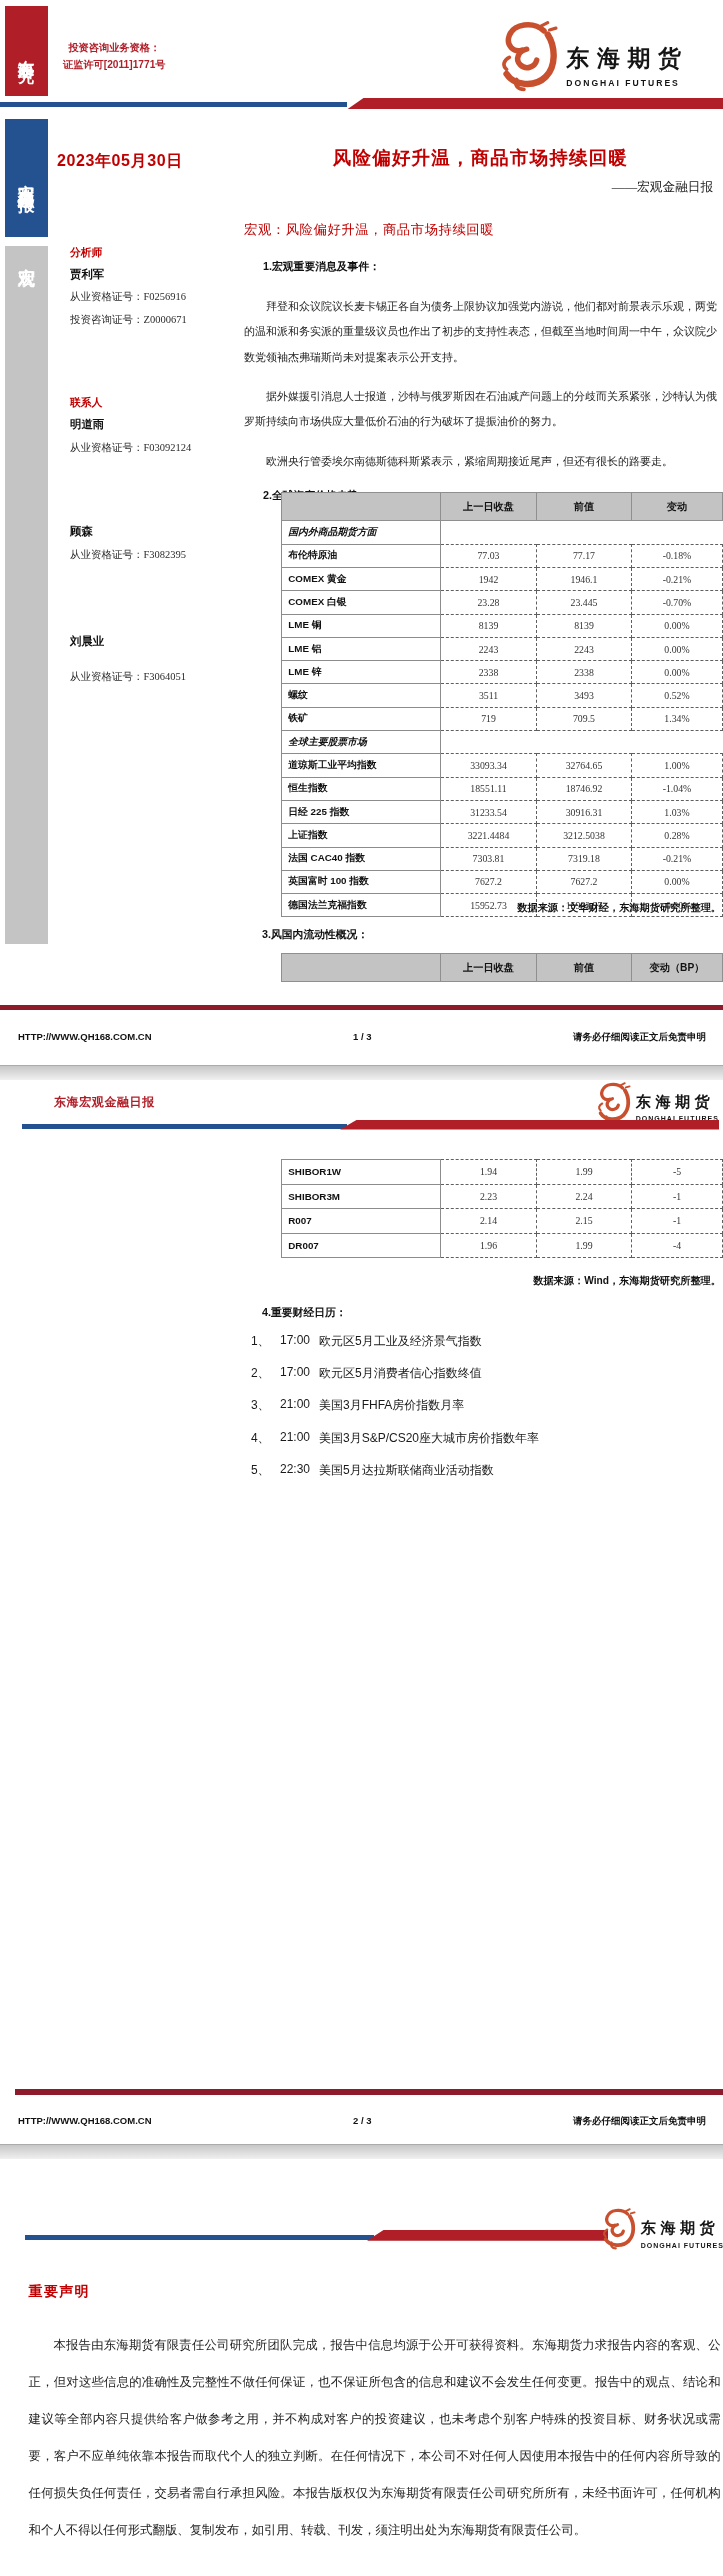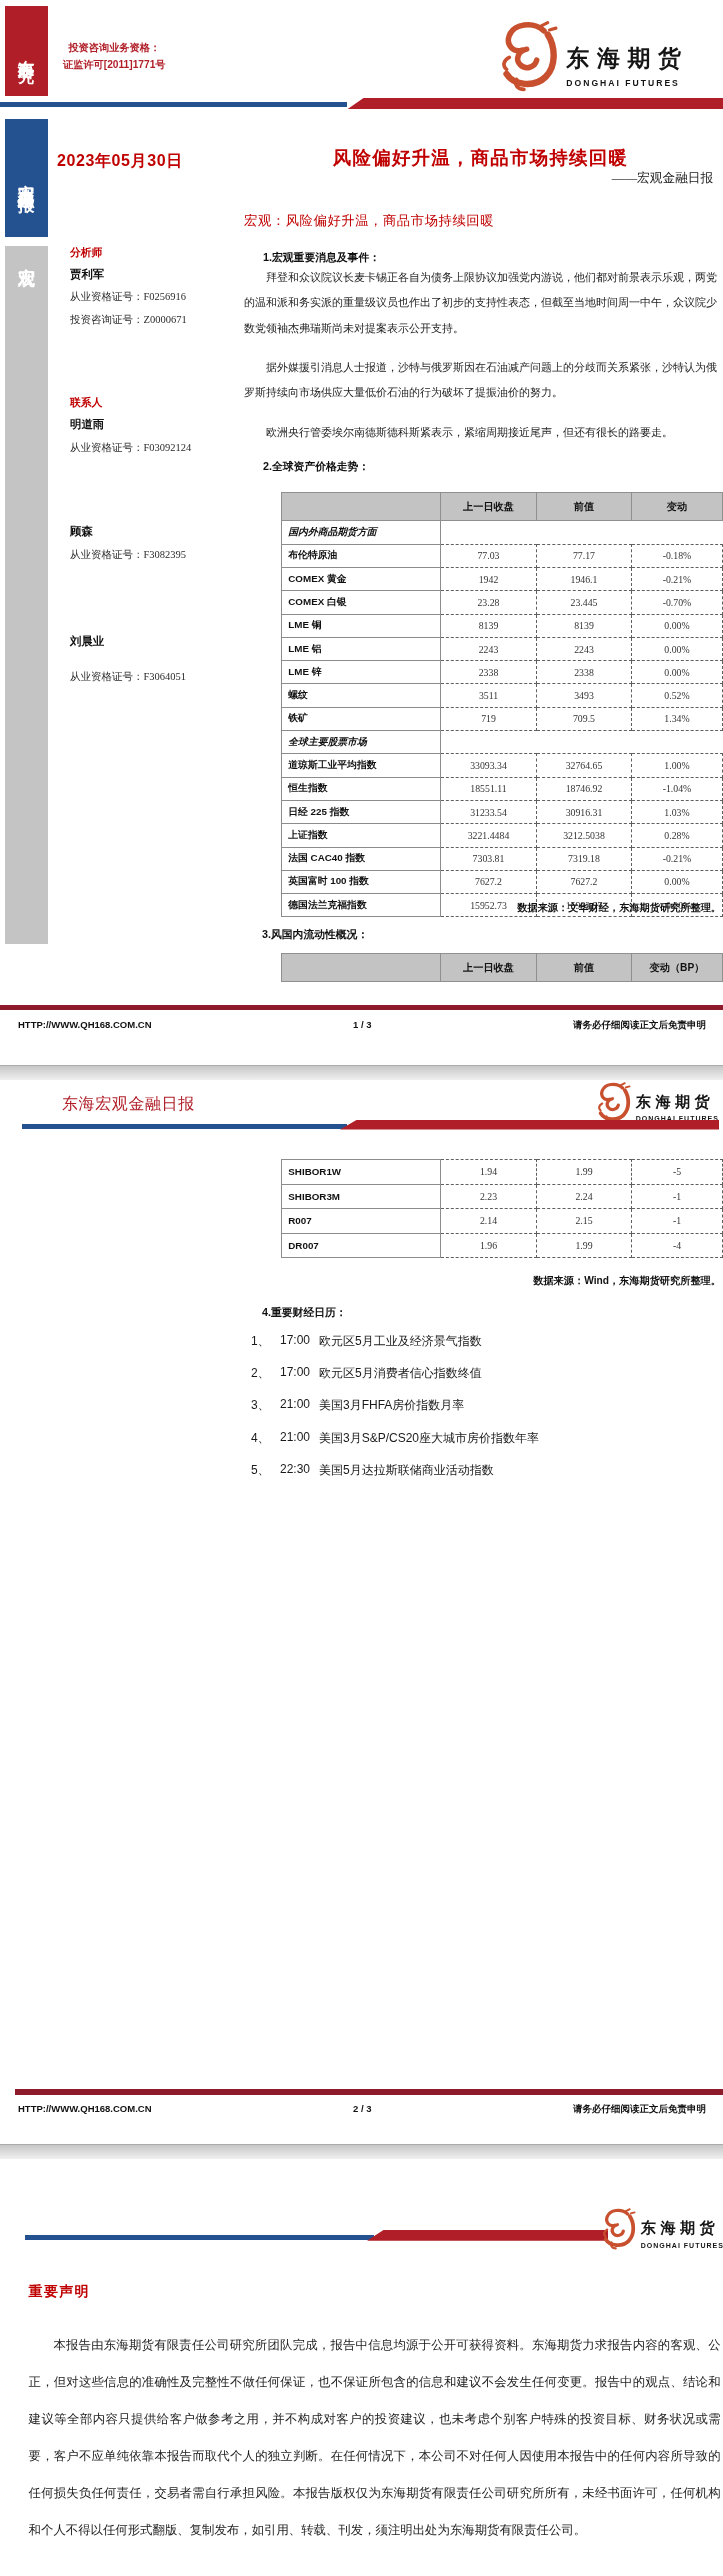--- a/index.html
+++ b/index.html
@@ -49,26 +49,26 @@
   .people{position:absolute;left:70px;top:246px;width:171px;height:451px;}
   .people>div{position:absolute;left:0;white-space:nowrap;}
   .lbl-red{color:var(--title-red,#c00000);font-weight:bold;font-size:10.8px;}
   .pname{font-weight:bold;font-size:11.4px;color:#111;}
   .cert{font-family:"Liberation Serif",serif;font-size:10.5px;color:#2b2b2b;}
   
   .main1{position:absolute;left:244px;top:146px;width:473px;}
   .rtitle{text-align:center;color:var(--title-red,#c00000);font-weight:bold;
           font-size:18.4px;letter-spacing:1.3px;line-height:24px;}
   .rsub{text-align:right;font-family:"Liberation Serif",serif;font-size:12.7px;
-        padding-right:3.8px;color:#222;}
+        margin-top:9px;padding-right:3.8px;color:#222;}
   .rsection{margin-top:25.4px;color:var(--title-red,#c00000);font-weight:normal;
             font-size:13.3px;letter-spacing:0.6px;}
   .hnum{margin:20.3px 0 0 19px;font-weight:bold;font-size:10.8px;color:#111;}
   .para{font-family:Liberation Sans, sans-serif;font-size:11px;line-height:25.4px;
-        text-align:justify;text-indent:2em;color:#1d1d1d;margin:0 0 0 0;}
+        text-align:justify;text-indent:2em;color:#1d1d1d;margin:20px 0 0 0;}
   .para+.para{margin-top:14px;}
   .h2x{margin:15.2px 0 0 19px;font-weight:bold;font-size:10.8px;}
   
   .dtable{position:absolute;left:281px;width:440px;border-collapse:collapse;
           table-layout:fixed;font-size:9.8px;}
   .dtable th{background:var(--table-head,#c3c3c3);font-weight:bold;font-size:10.2px;
              color:#111;border:0.6px solid #8f8f8f;border-left:1.3px solid #fff;height:25.4px;}
   .dtable th:first-child{border-left:0.6px solid #8f8f8f;}
   .dtable td{height:20.3px;}
   .t2b .dtd,.t2b td{height:21.6px;}
@@ -90,30 +90,30 @@
   .calendar{position:absolute;left:251px;top:1333px;width:457px;display:flex;
             flex-direction:column;gap:15.2px;font-size:12px;color:#1a1a1a;}
   .cal-item{display:flex;}
   .cal-no{width:29px;}
   .cal-time{width:39px;}
   
   .fbar{position:absolute;height:5.1px;background:var(--footer-bar,#8e1b2b);}
   .fb1{left:0;top:1005px;width:723px;}
   .fb2{left:14.6px;top:2089px;width:709px;height:5.7px;}
   .frow{position:absolute;left:18px;width:688px;display:flex;justify-content:space-between;
-        font-weight:bold;font-size:9.5px;color:#111;}
+        font-weight:bold;font-size:9.5px;color:#111;margin-top:12px;}
   .fr1{top:1019px;}
   .fr2{top:2103px;}
   .pagebreak{position:absolute;left:0;width:723px;height:14px;
              background:linear-gradient(#c7c7c7,#f0f0f0);border-top:0.6px solid #ababab;}
   .pb1{top:1065px;}
   .pb2{top:2144px;}
   
   .hdr2-title{position:absolute;left:54px;top:1094px;color:var(--brand-red,#b01e28);
-              font-weight:normal;font-size:16px;letter-spacing:0.6px;margin-left:8px;}
+              font-weight:bold;font-size:12px;letter-spacing:0.6px;}
   .h5x{position:absolute;left:28.6px;top:2283px;color:var(--title-red,#c00000);
        font-weight:bold;font-size:14px;letter-spacing:1.3px;}
   .disc{position:absolute;left:28.6px;top:2315px;width:692px;
         font-family:"Liberation Serif",serif;font-size:12.4px;line-height:37px;
         text-align:justify;text-indent:2em;color:#1d1d1d;}
 </style>
 </head>
 <body>
 
 <svg width="0" height="0" style="position:absolute">

